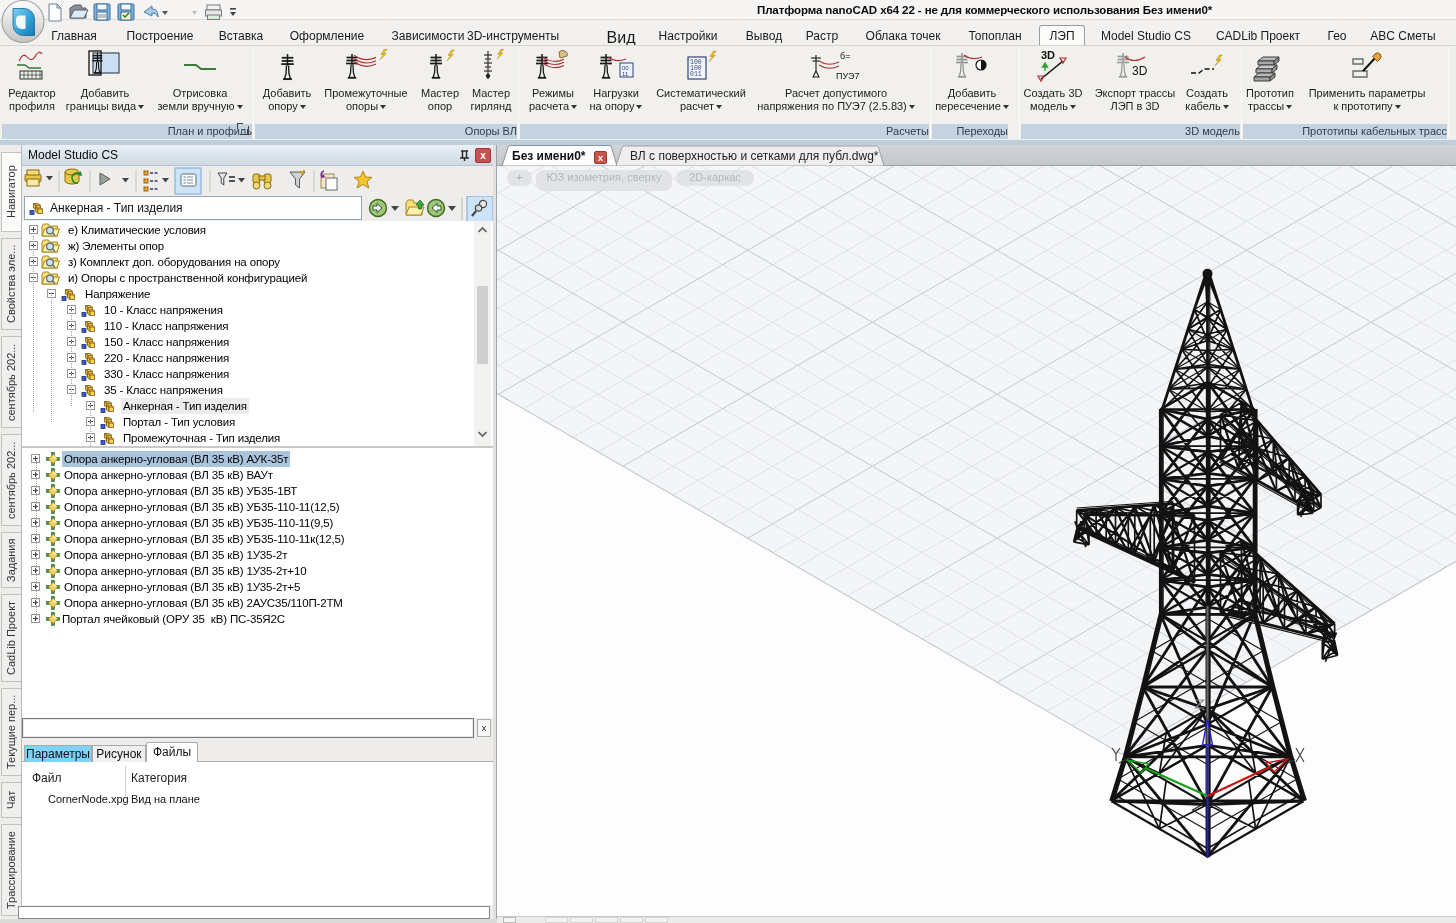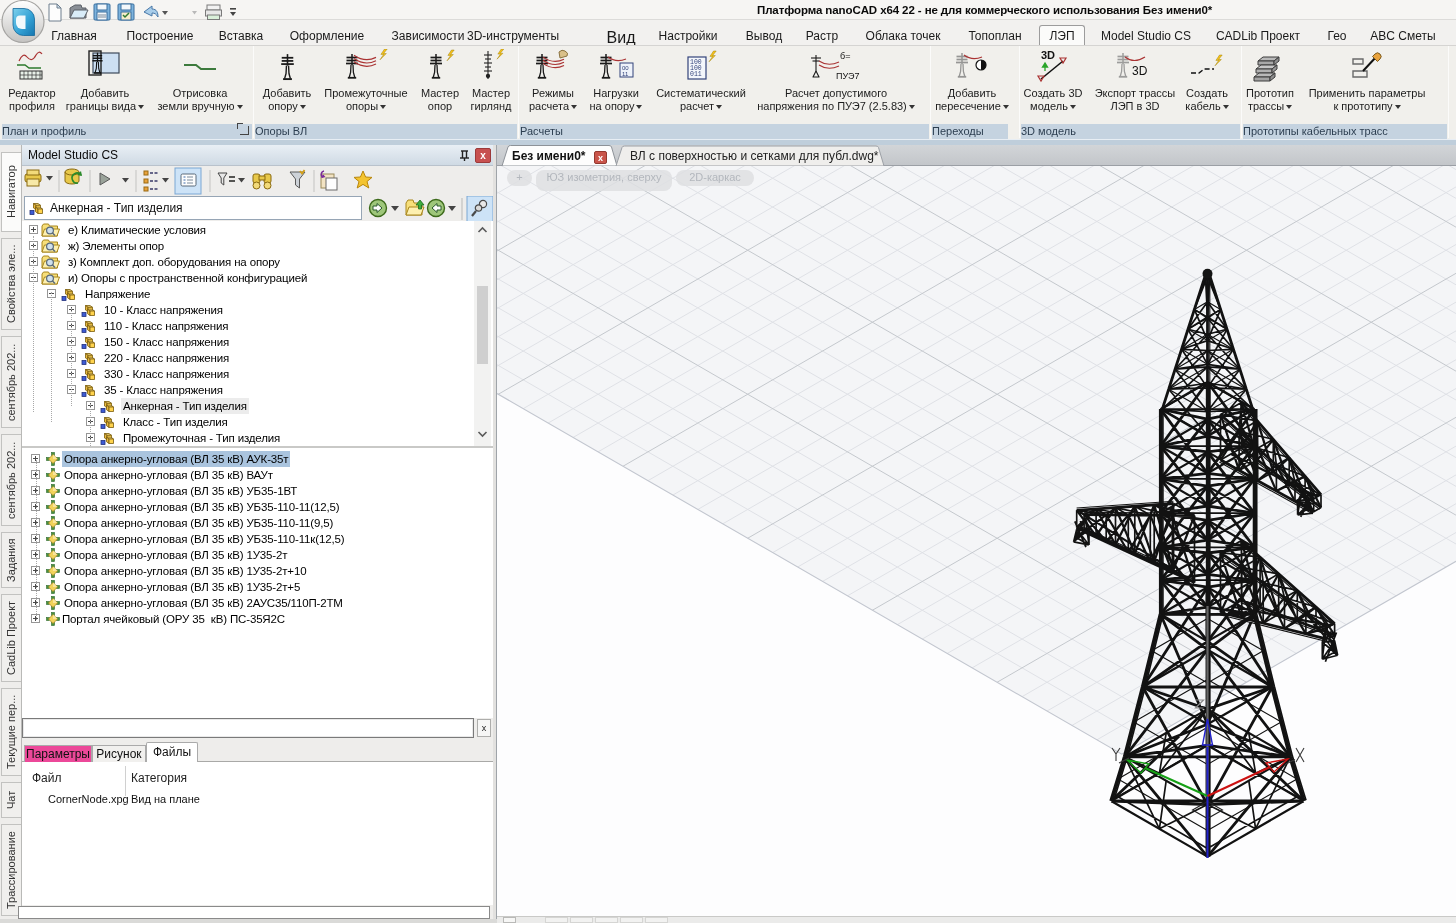--- a/index.html
+++ b/index.html
@@ -1,20 +1,20 @@
 <!DOCTYPE html>
 <html><head><meta charset="utf-8"><style>
 *{margin:0;padding:0;box-sizing:border-box}
 html,body{width:1456px;height:923px;overflow:hidden}
 body{font-family:"Liberation Sans",sans-serif;background:#f1f0ee;position:relative;font-size:12px;color:#111}
 .abs{position:absolute}
 .tri{display:inline-block;width:0;height:0;border-left:3px solid transparent;border-right:3px solid transparent;border-top:4px solid #333;vertical-align:middle}
 .rbtn{position:absolute;top:47px;text-align:center;color:#1c1c1c;font-size:11px;line-height:13px}
 .rbtn .ric{height:40px;display:flex;align-items:center;justify-content:center}
-.gcap{position:absolute;top:124px;height:15px;background:#c5d3e0;color:#2c3e50;font-size:11px;line-height:15px;text-align:left}
+.gcap{position:absolute;top:124px;height:15px;background:#c5d3e0;color:#2c3e50;font-size:11px;line-height:15px;text-align:right}
 .gsep{position:absolute;top:46px;height:92px;width:1px;background:#c9c9c9;border-right:1px solid #fbfbfa}
 .vtxt{writing-mode:vertical-rl;transform:rotate(180deg);display:block;margin:auto;height:100%;text-align:center;padding-top:0}
 .trow{position:absolute;height:16px;line-height:16px;white-space:nowrap;font-size:11.5px;letter-spacing:-0.15px;color:#000}
 .pm{position:absolute;width:9px;height:9px;background:#fff;border:1px solid #969696;top:3px}
 .pm i{position:absolute;background:#4a4a4a}
 .pm .ph{left:1px;right:1px;top:3px;height:1px}
 .pm .pv{top:1px;bottom:1px;left:3px;width:1px}
 .dots{position:absolute;border-left:1px dotted #a8a8a8;width:0}
 </style></head>
 <body>
@@ -721,21 +721,21 @@
 <g stroke="#7a5c0c" stroke-width="0.8" stroke-linejoin="round">
 <path d="M4.5 2.5 l4.5 0 l2.5 1.8 l-4.5 0 z" fill="#ffe58a"></path>
         <path d="M4.5 2.5 l0 4.5 l2.5 1.8 l0 -4.5 z" fill="#e8b93c"></path>
         <path d="M7 4.3 l4.5 0 l0 4.5 l-4.5 0 z" fill="#ffd34d"></path>
 <path d="M6.5 6.2 l4.5 0 l2.5 1.8 l-4.5 0 z" fill="#ffe58a"></path>
         <path d="M6.5 6.2 l0 4.5 l2.5 1.8 l0 -4.5 z" fill="#e8b93c"></path>
         <path d="M9 8 l4.5 0 l0 4.5 l-4.5 0 z" fill="#ffd34d"></path>
 </g>
       <rect x="1" y="9.5" width="4" height="4" fill="#3c5ad4" stroke="#22307a" stroke-width="0.8"></rect>
     </svg>
-    <span class="abs" style="left:99px;padding:0 2px">Класс - Тип изделия</span>
+    <span class="abs" style="left:99px;padding:0 2px">Портал - Тип условия</span>
   </div>
 <div class="trow" style="left:22px;top:430px;width:450px">
     <span class="pm" style="left:64px">
       <i class="ph"></i>
       <i class="pv"></i>
     </span>
     <svg class="abs" style="left:78px;top:1px" width="16" height="14" viewBox="0 0 16 14">
 <g stroke="#7a5c0c" stroke-width="0.8" stroke-linejoin="round">
 <path d="M4.5 2.5 l4.5 0 l2.5 1.8 l-4.5 0 z" fill="#ffe58a"></path>
         <path d="M4.5 2.5 l0 4.5 l2.5 1.8 l0 -4.5 z" fill="#e8b93c"></path>
@@ -939,21 +939,21 @@
 <path d="M7 2.5 L11.5 7 L7 11.5 L2.5 7 Z" fill="#f2d35c" stroke="#a8861d" stroke-width="0.8"></path>
 <path d="M7 2.5 L11.5 7 L7 7 Z" fill="#fae49a"></path>
     </svg>
     <span class="abs" style="left:40px">Портал ячейковый (ОРУ 35&nbsp; кВ) ПС-35Я2С</span>
   </div>
 <div class="dots" style="left:36px;top:460px;height:160px"></div>
 <div class="abs" style="left:22px;top:718px;width:452px;height:20px;background:#fff;border:1px solid #7a7a7a;box-shadow:inset 0 0 0 1px #e9e9e9"></div>
 <div class="abs" style="left:477px;top:719px;width:14px;height:18px;background:#f6f6f5;border:1px solid #adadab;font-size:9px;text-align:center;line-height:17px;color:#222">x</div>
 <div class="abs" style="left:22px;top:741px;width:471px;height:21px;background:#eeedeb"></div>
 <div class="abs" style="left:22px;top:761px;width:471px;height:1px;background:#a9a9a7"></div>
-<div class="abs" style="left:24px;top:745px;width:68px;height:17px;background:#ec4899;border:1px solid #aaa;border-bottom:none;font-size:12px;text-align:center;line-height:17px">Параметры</div>
+<div class="abs" style="left:24px;top:745px;width:68px;height:17px;background:#7dd3fc;border:1px solid #aaa;border-bottom:none;font-size:12px;text-align:center;line-height:17px">Параметры</div>
 <div class="abs" style="left:92px;top:745px;width:54px;height:17px;background:#f1f0ee;border:1px solid #aaa;border-bottom:none;font-size:12px;text-align:center;line-height:17px">Рисунок</div>
 <div class="abs" style="left:146px;top:742px;width:52px;height:21px;background:#fff;border:1px solid #aaa;border-bottom:none;font-size:12px;text-align:center;line-height:19px;border-radius:2px 2px 0 0">Файлы</div>
 <div class="abs" style="left:22px;top:762px;width:471px;height:143px;background:#fff"></div>
 <div class="abs" style="left:125px;top:766px;width:1px;height:30px;background:#d0d0d0"></div>
 <div class="abs" style="left:32px;top:771px;font-size:12px;color:#222">Файл</div>
 <div class="abs" style="left:131px;top:771px;font-size:12px;color:#222">Категория</div>
 <div class="abs" style="left:48px;top:793px;font-size:11px;color:#111">CornerNode.xpg</div>
 <div class="abs" style="left:131px;top:793px;font-size:11px;color:#111">Вид на плане</div>
 <div class="abs" style="left:18px;top:906px;width:472px;height:13px;background:#fff;border:1px solid #8a8a8a"></div>
 <div class="abs" style="left:493px;top:145px;width:4px;height:778px;background:#e2e1df;border-right:1px solid #9fa4a9"></div>

